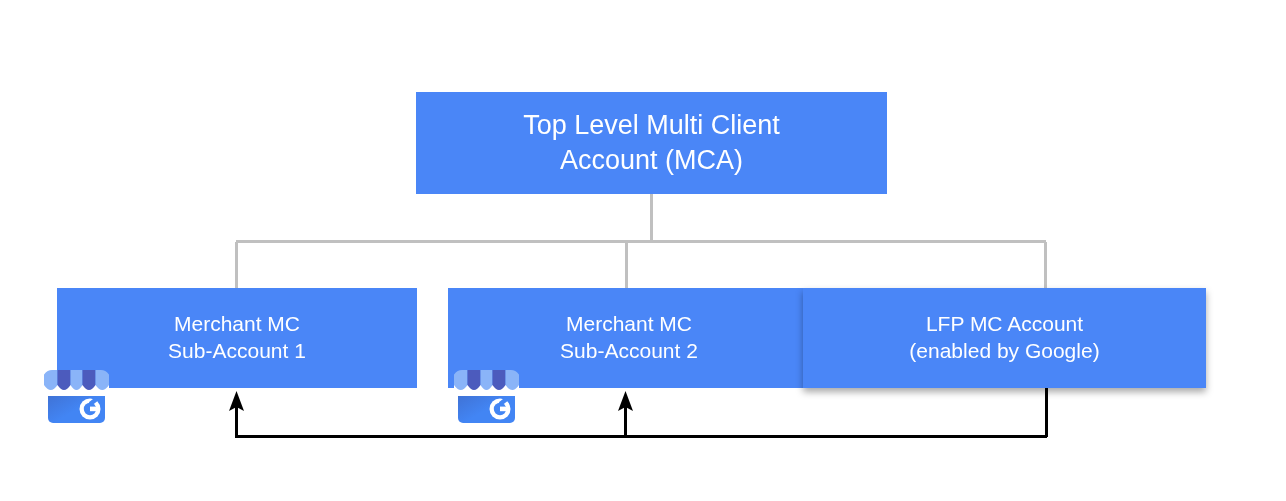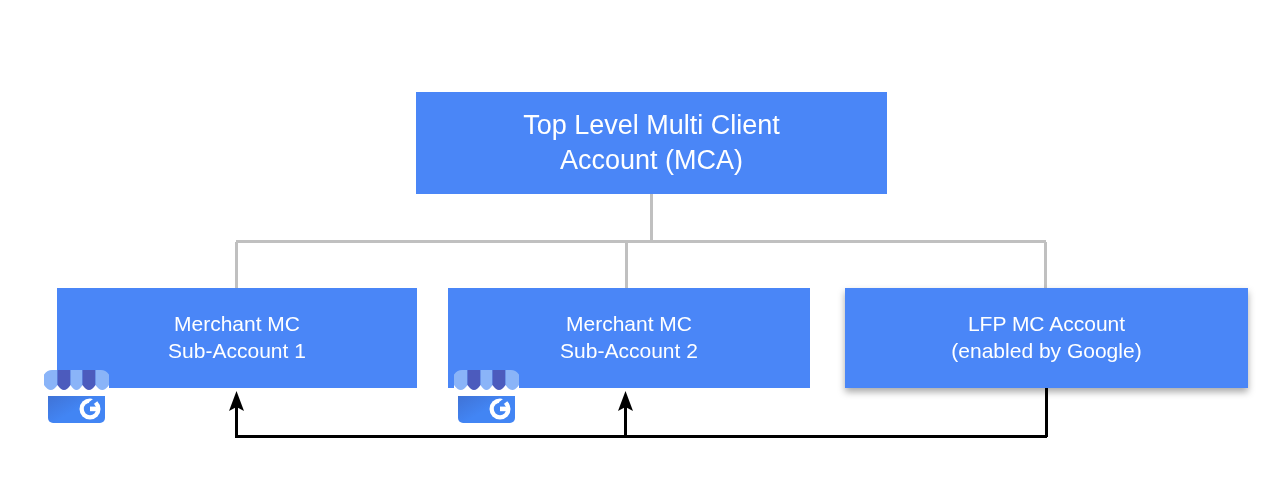--- a/index.html
+++ b/index.html
@@ -73,21 +73,21 @@
 
   #node-sub-2 {
     left: 448px;
     top: 288px;
     width: 362px;
     height: 100px;
     font-size: 21px;
   }
 
   #node-lfp {
-    left: 845px;
+    left: 803px;
     top: 288px;
     width: 403px;
     height: 100px;
     font-size: 21px;
     box-shadow: 0 4px 7px rgba(0, 0, 0, 0.34);
   }
 
   
   .storefront-icon {
     position: absolute;

